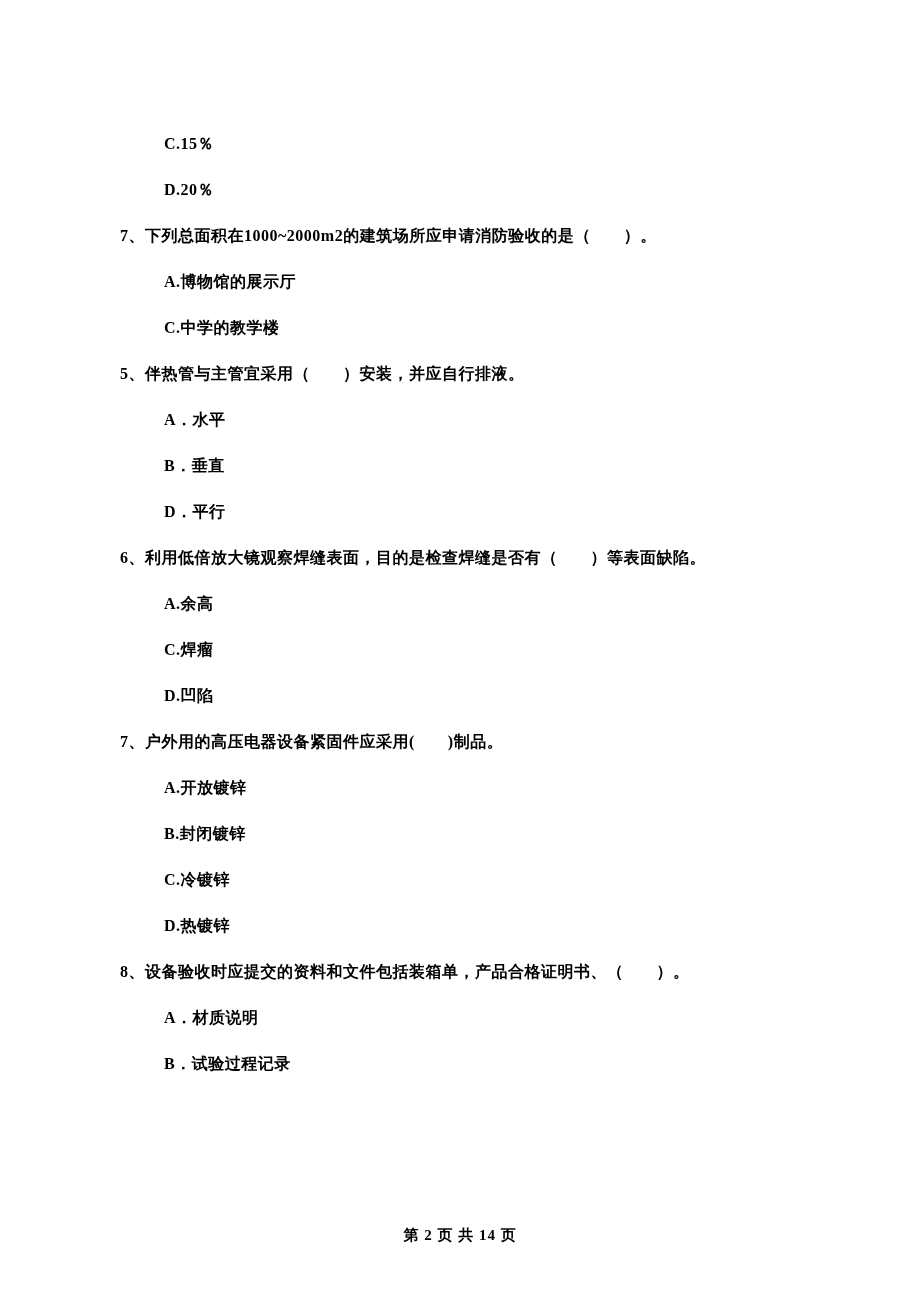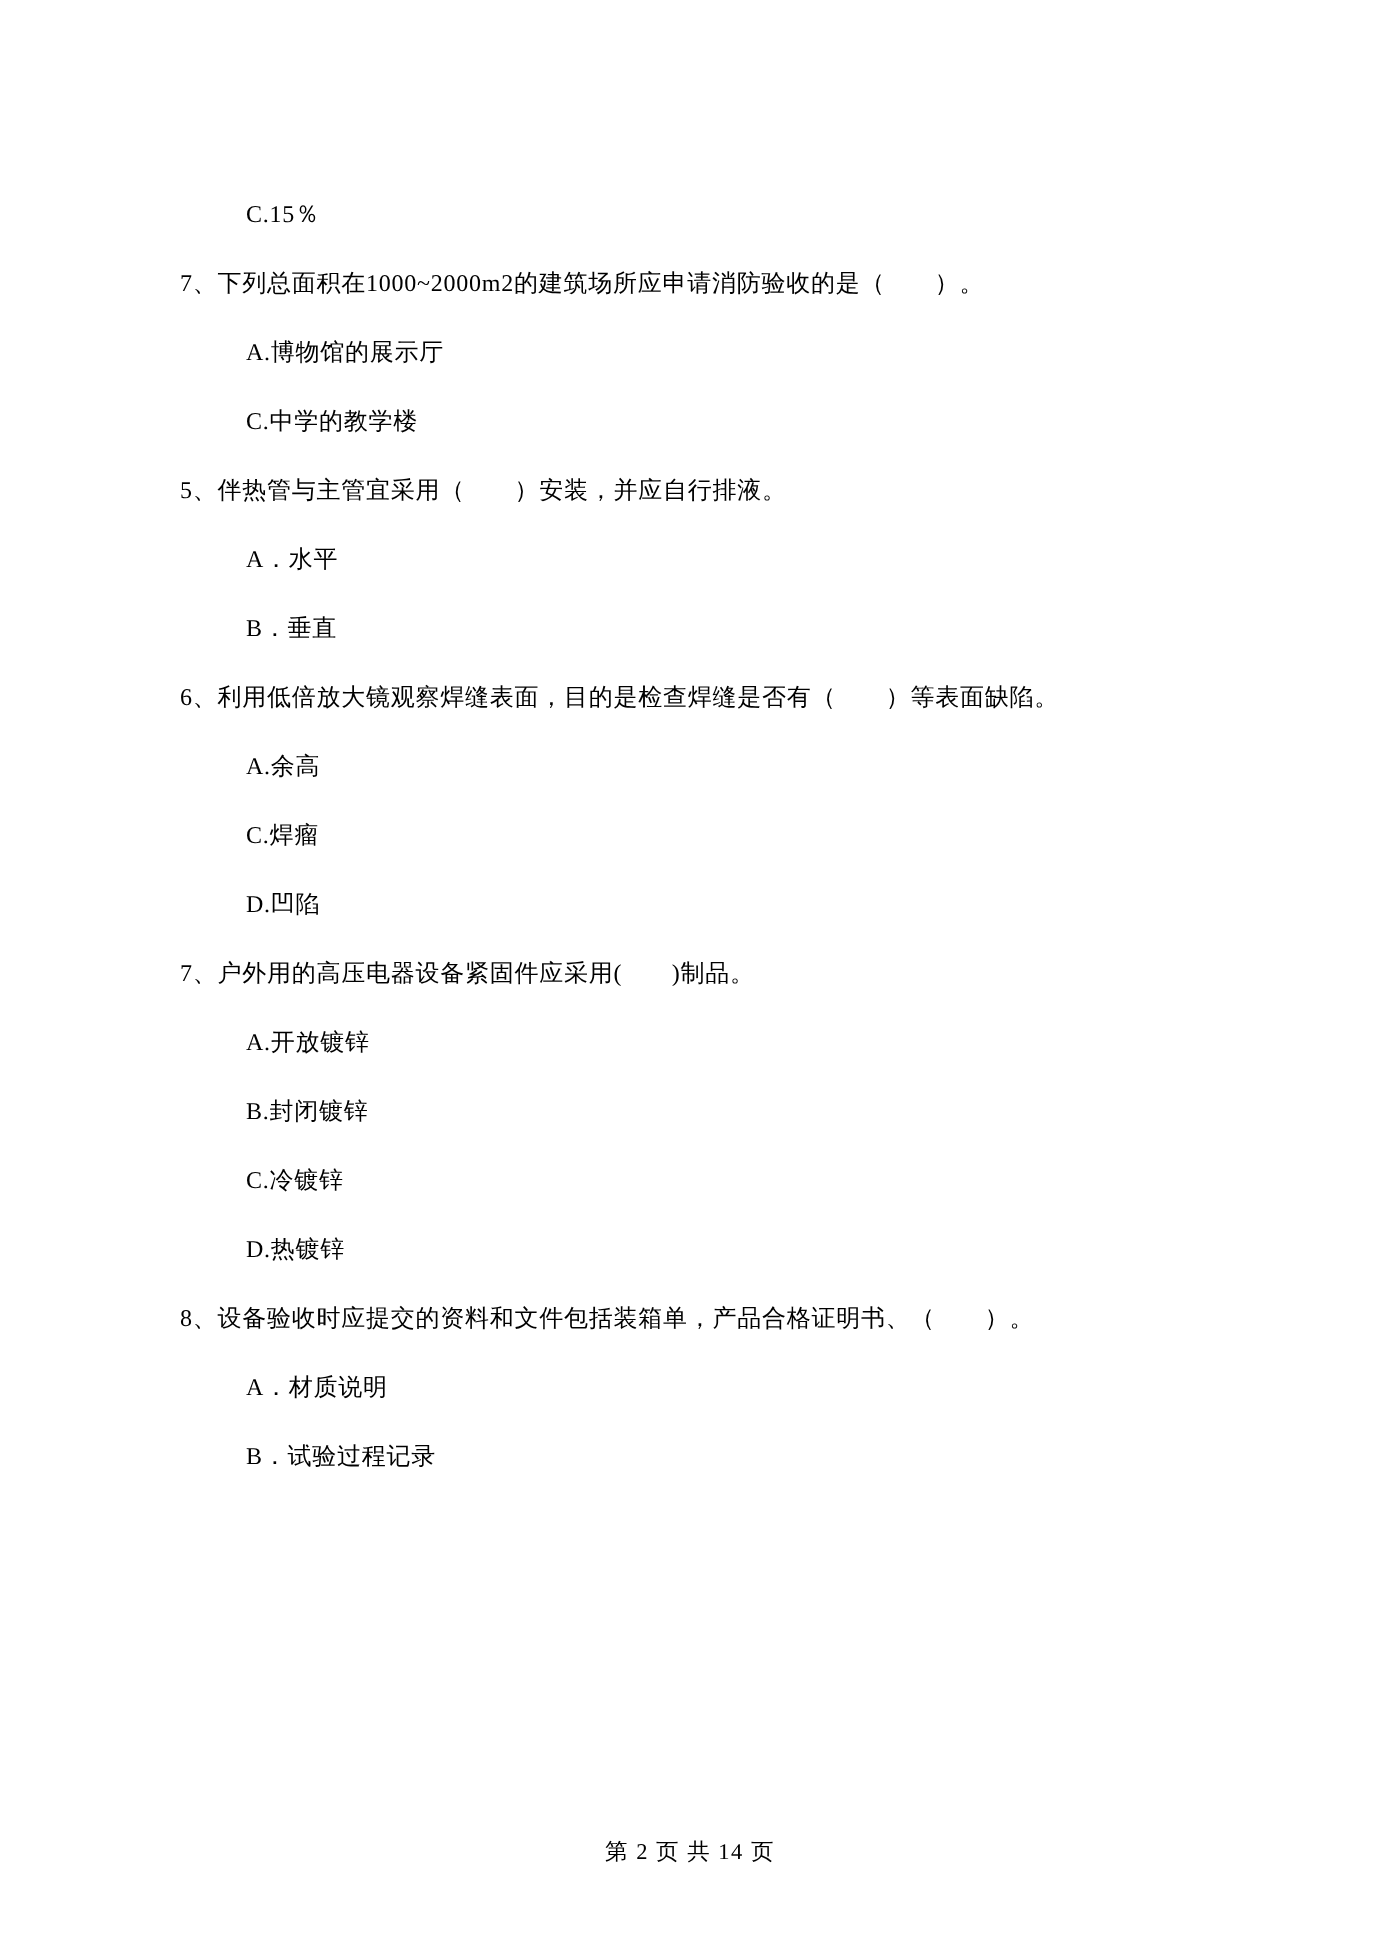--- a/index.html
+++ b/index.html
@@ -10,20 +10,21 @@
     font-size: 16px;
     color: #000;
     line-height: 1.5;
   }
   .page {
     width: 920px;
     height: 1282px;
     box-sizing: border-box;
     padding: 110px 120px 40px 120px;
     position: relative;
+    font-weight: bold;
   }
   .option {
     margin-left: 44px;
     margin-top: 22px;
     margin-bottom: 22px;
     letter-spacing: 0.5px;
   }
   .question {
     margin-top: 22px;
     margin-bottom: 22px;
@@ -38,28 +39,30 @@
     font-size: 15px;
     letter-spacing: 1px;
   }
 </style>
 </head>
 <body>
 
 <div class="page">
 
   <div class="option">C.15％</div>
+  <div class="option">D.20％</div>
 
   <div class="question">7、下列总面积在1000~2000m2的建筑场所应申请消防验收的是（　　）。</div>
   <div class="option">A.博物馆的展示厅</div>
   <div class="option">C.中学的教学楼</div>
 
   <div class="question">5、伴热管与主管宜采用（　　）安装，并应自行排液。</div>
   <div class="option">A．水平</div>
   <div class="option">B．垂直</div>
+  <div class="option">D．平行</div>
 
   <div class="question">6、利用低倍放大镜观察焊缝表面，目的是检查焊缝是否有（　　）等表面缺陷。</div>
   <div class="option">A.余高</div>
   <div class="option">C.焊瘤</div>
   <div class="option">D.凹陷</div>
 
   <div class="question">7、户外用的高压电器设备紧固件应采用(　　)制品。</div>
   <div class="option">A.开放镀锌</div>
   <div class="option">B.封闭镀锌</div>
   <div class="option">C.冷镀锌</div>

